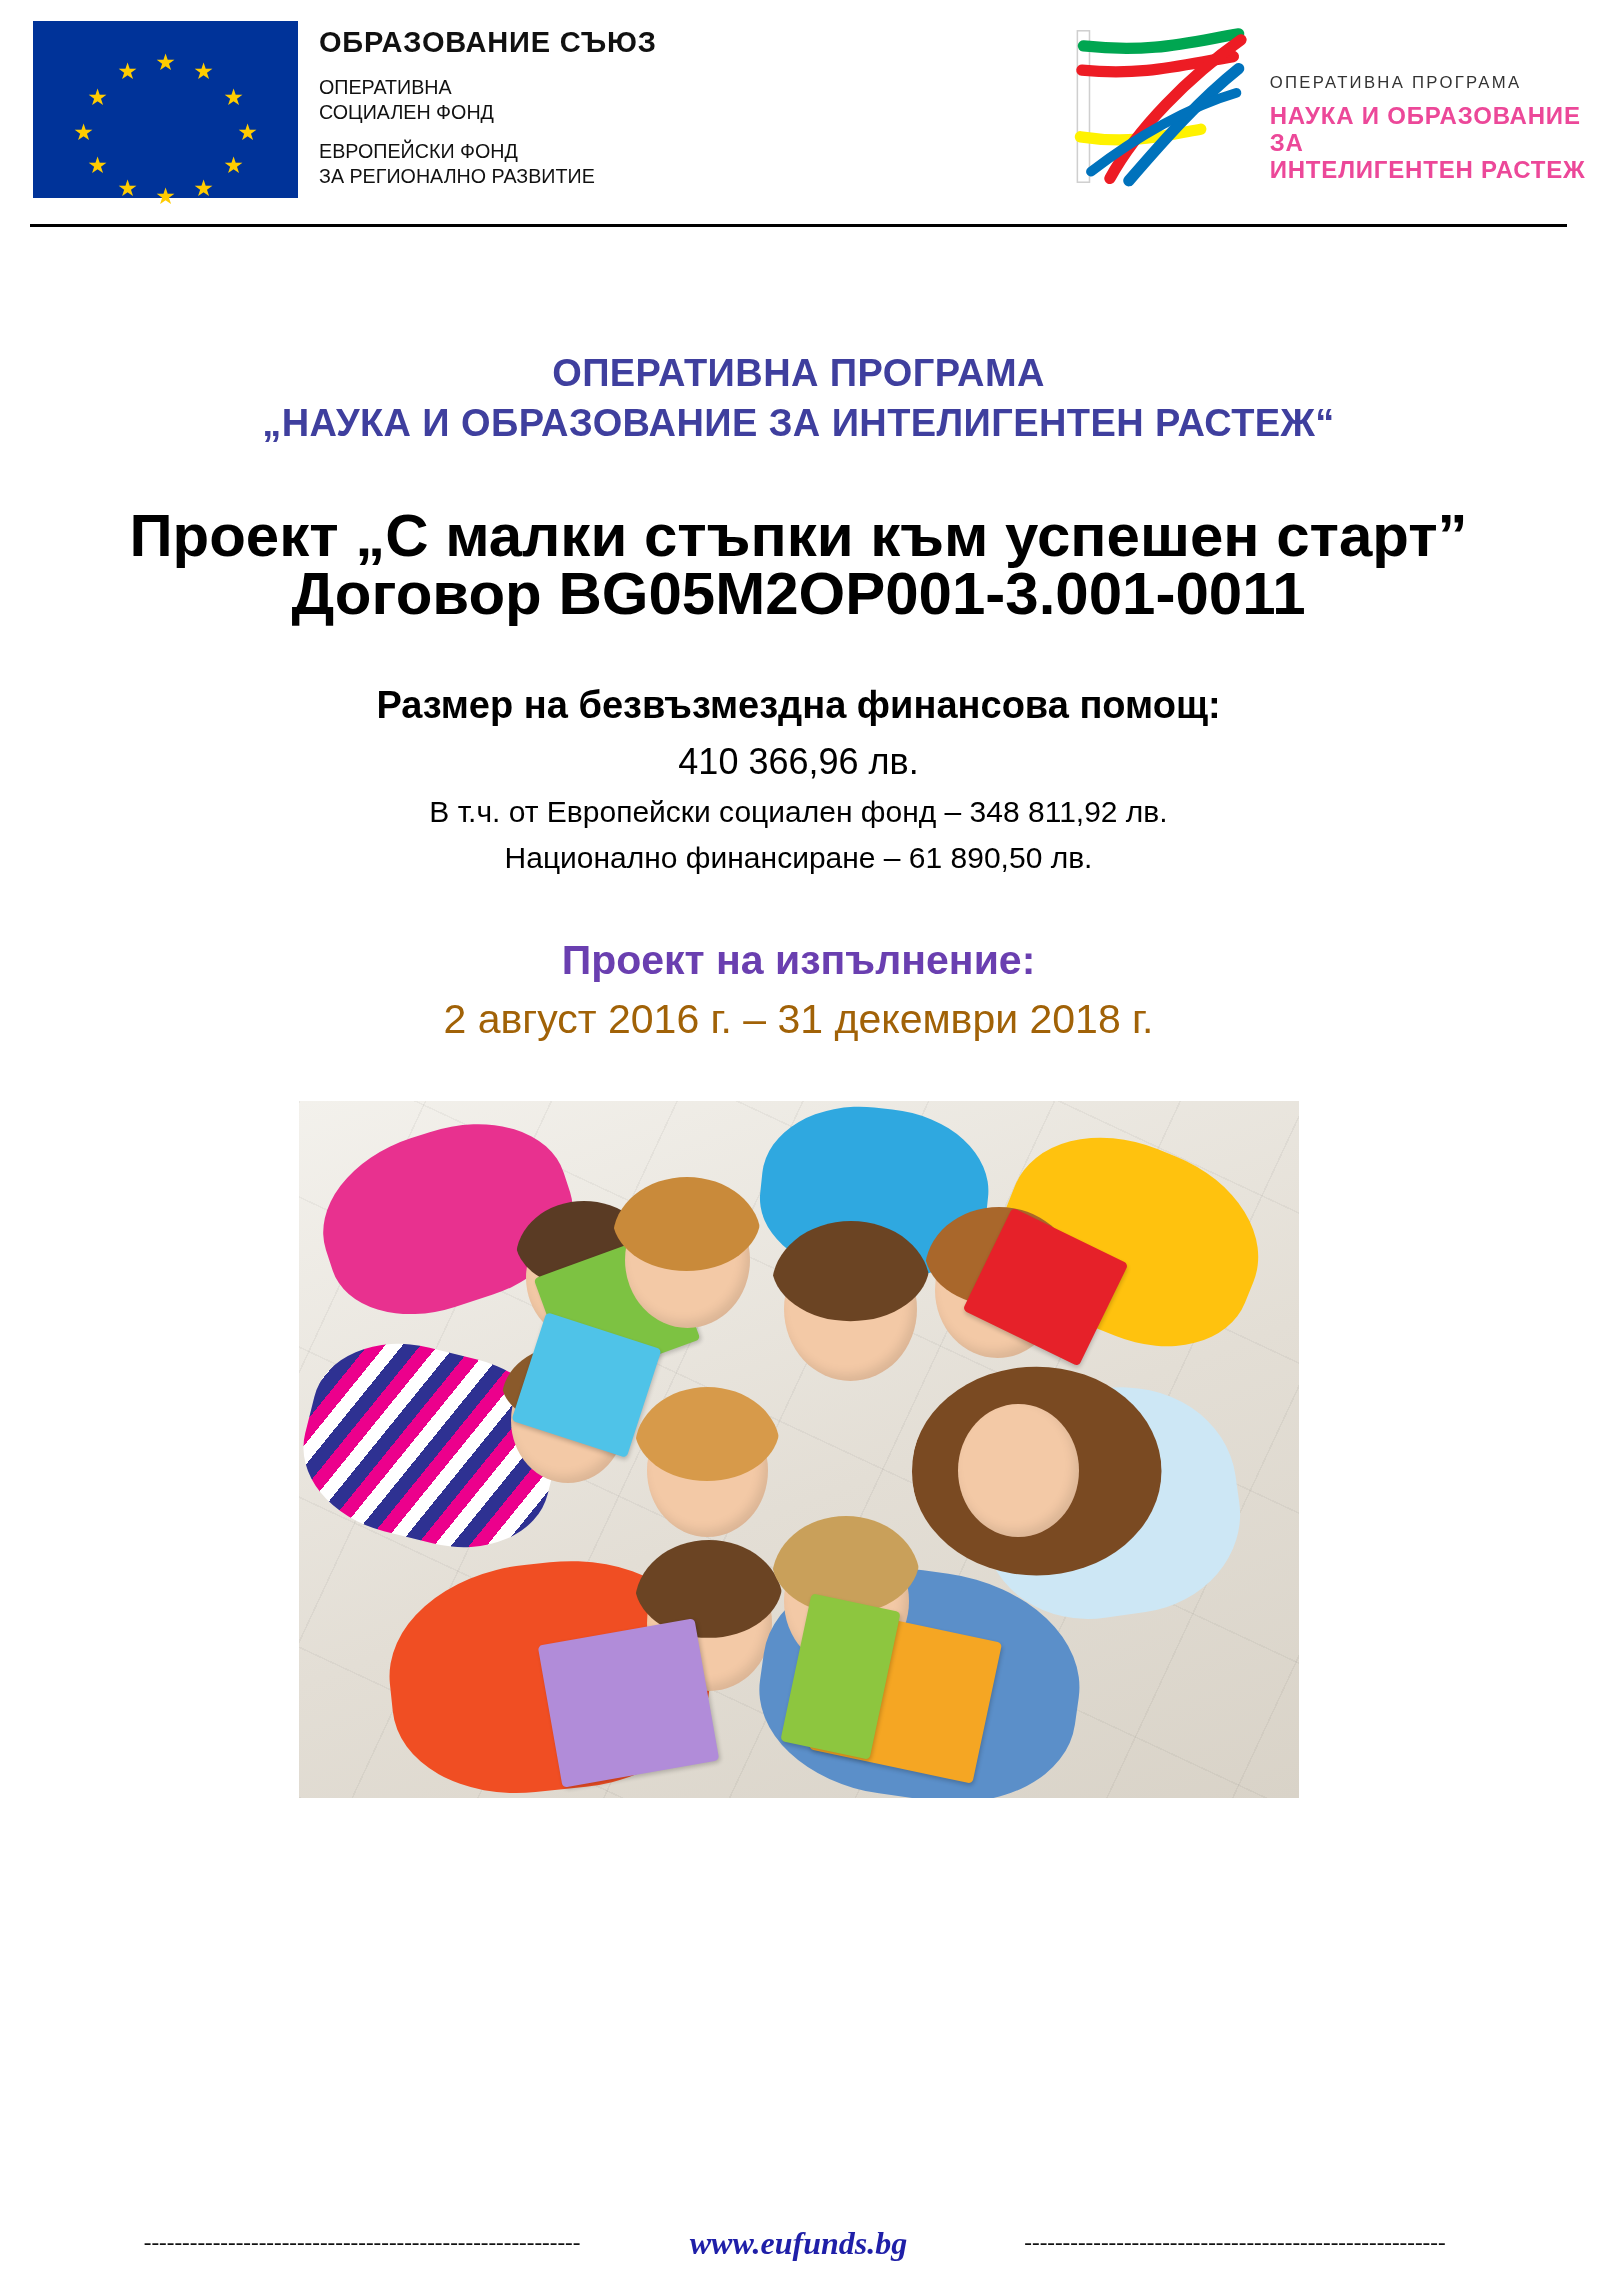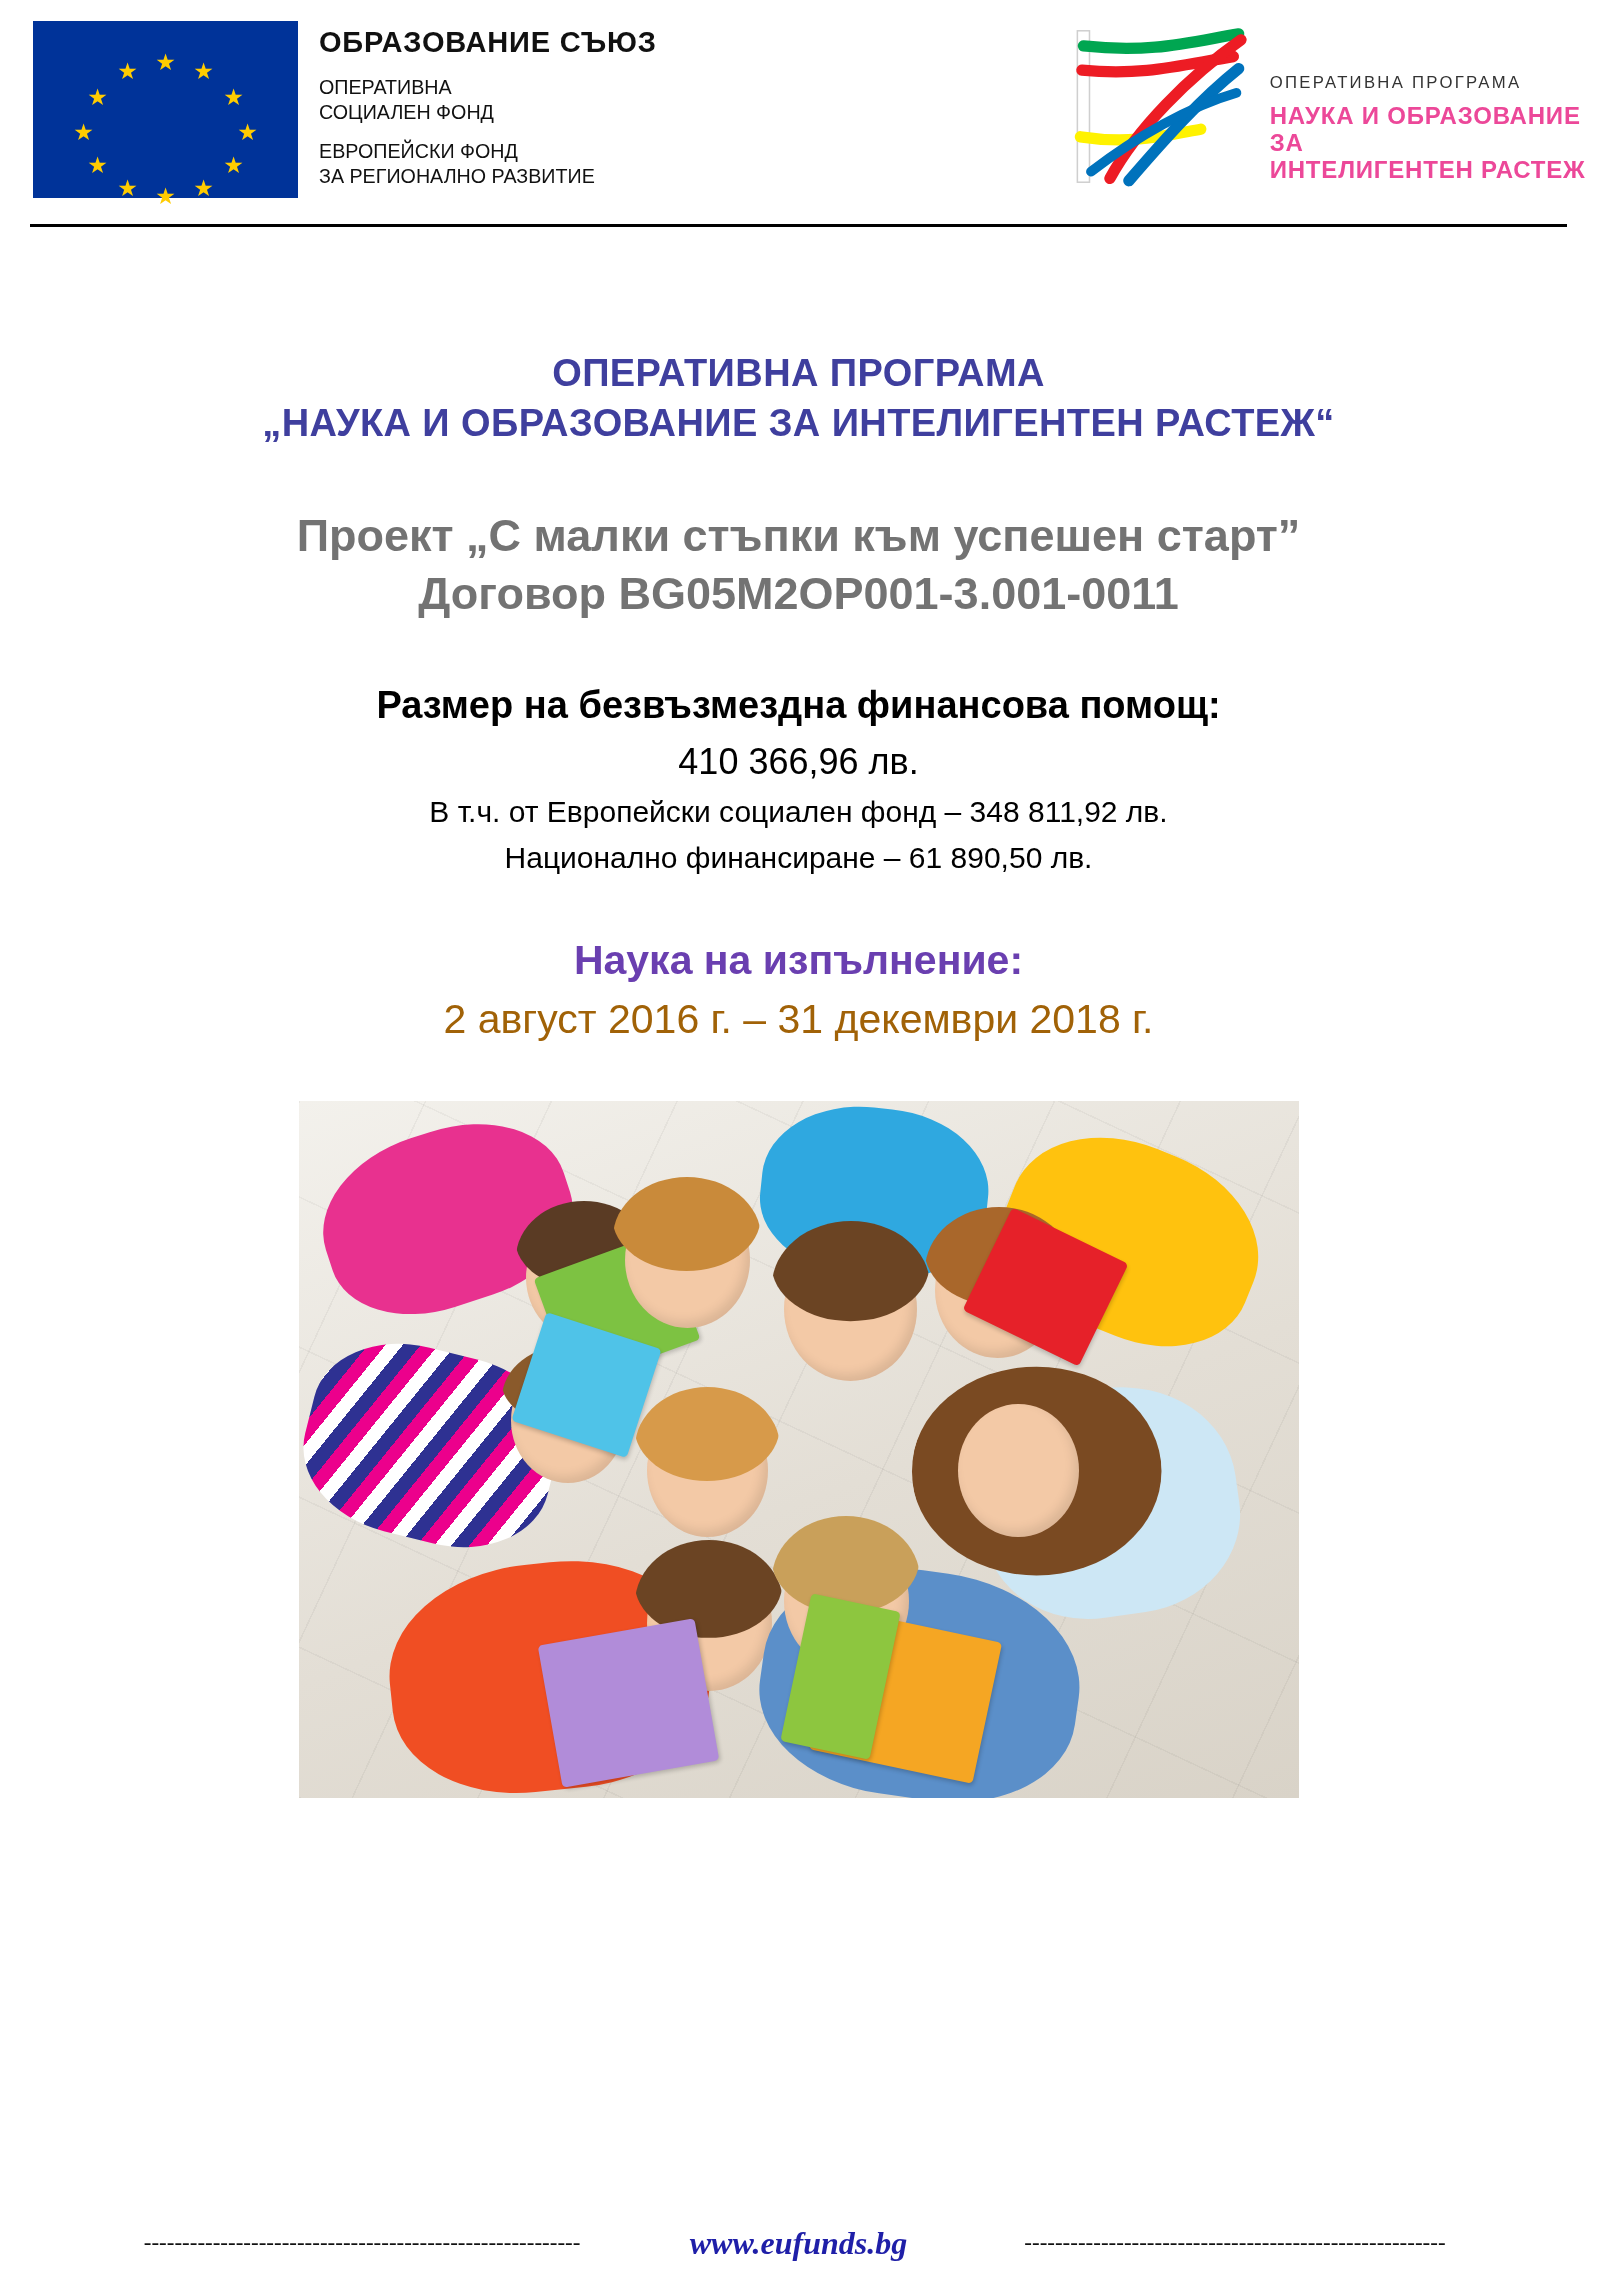--- a/index.html
+++ b/index.html
@@ -110,22 +110,22 @@
     padding-top: 121px;
   }
   .op-head {
     color: #3F3F9E;
     font-size: 38px;
     font-weight: bold;
     line-height: 50px;
     letter-spacing: 0.4px;
   }
   .project-title {
-    color: #737373;
-    font-size: 45px;
+    color: #000000;
+    font-size: 60px;
     font-weight: bold;
     line-height: 58px;
     margin-top: 59px;
   }
   .grant-label {
     font-size: 38px;
     font-weight: bold;
     margin-top: 61px;
     color: #000000;
   }
@@ -299,21 +299,21 @@
   <div class="project-title">
     <div>Проект „С малки стъпки към успешен старт”</div>
     <div>Договор  BG05M2OP001-3.001-0011</div>
   </div>
 
   <div class="grant-label">Размер на безвъзмездна финансова помощ:</div>
   <div class="grant-amount">410 366,96 лв.</div>
   <div class="grant-line">В т.ч. от Европейски социален фонд – 348 811,92 лв.</div>
   <div class="grant-line">Национално финансиране – 61 890,50 лв.</div>
 
-  <div class="period-label">Наука на изпълнение:</div>
+  <div class="period-label">Проект на изпълнение:</div>
   <div class="period-value">2 август 2016 г. – 31 декември 2018 г.</div>
 
   <div class="photo-wrap">
     <div class="floor"></div>
 
     <div class="kid" style="left:23px;top:30px;width:250px;height:174px;background:#E8318F;transform:rotate(-18deg);"></div>
     <div class="head" style="left:227px;top:114px;width:114px;height:125px;"></div>
     <div class="hair" style="left:217px;top:100px;width:136px;height:114px;background:#5a3b24;clip-path:ellipse(50% 42% at 50% 35%);"></div>
     <div class="book" style="left:250px;top:151px;width:136px;height:114px;background:#7DC242;transform:rotate(-20deg);"></div>
 

